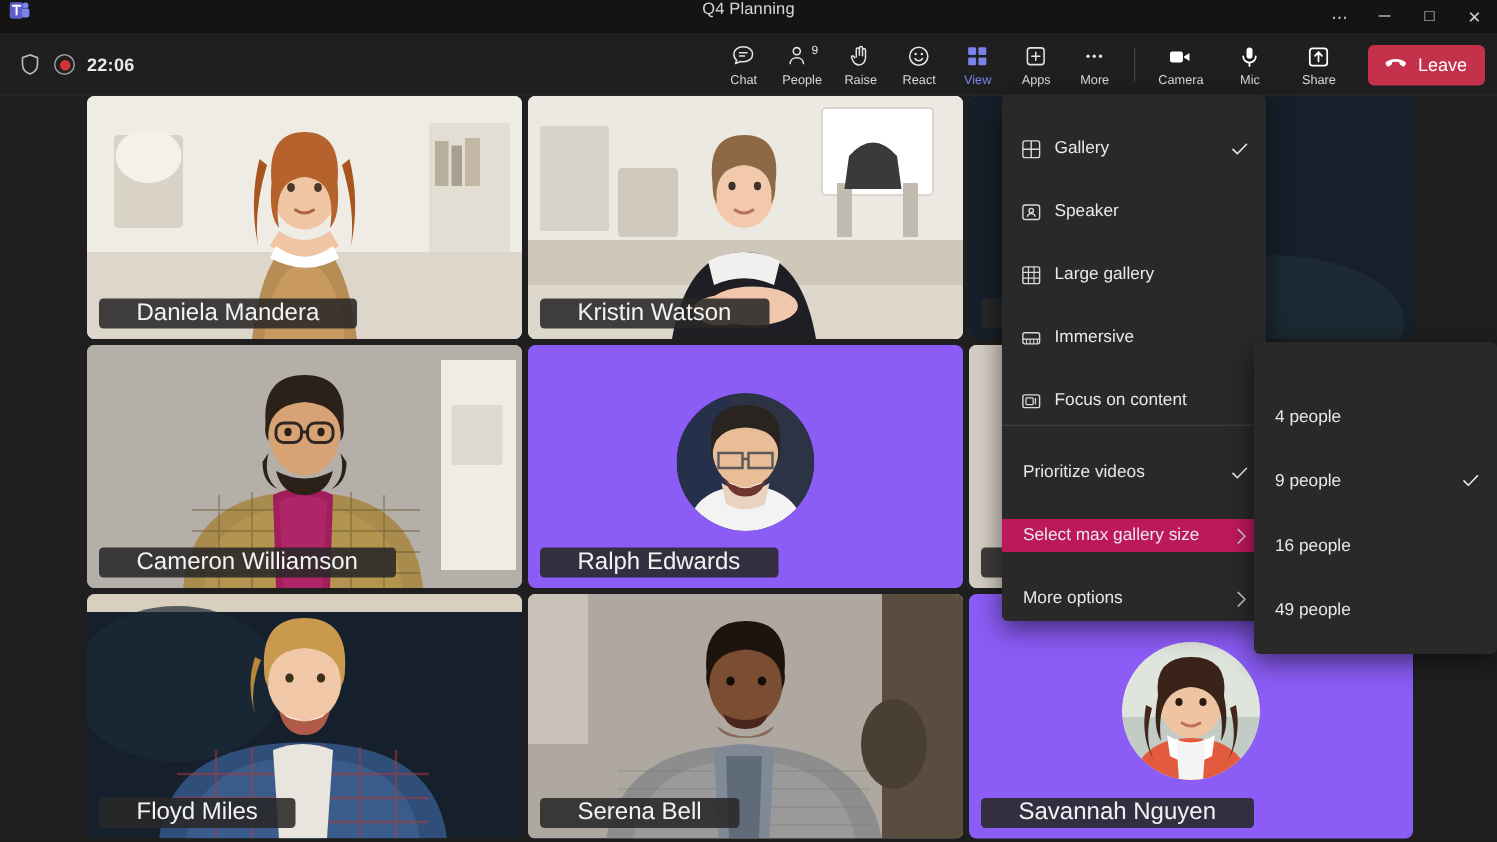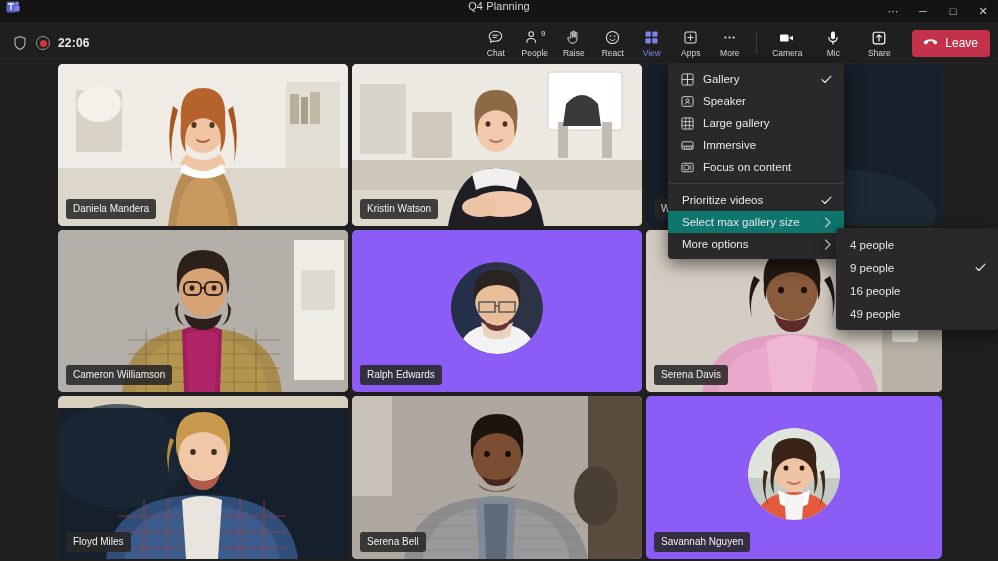--- a/index.html
+++ b/index.html
@@ -71,51 +71,51 @@
     position: absolute; left: 58px; top: 64px; width: 884px; height: 495px;
   }
   .tile {
     position: absolute; border-radius: 5px; overflow: hidden; background: #242424;
   }
   .tile.speaking { outline: 2px solid #7b83eb; outline-offset: -2px; border-radius: 5px; }
   .tile .scene { position: absolute; inset: 0; }
   .name-chip {
     position: absolute; left: 8px; bottom: 7px; max-width: 86%;
     background: rgba(40,40,40,.88); color: #f2f2f2;
-    font-size: 10px; line-height: 12px; padding: 4px 7px; border-radius: 3px;
+    font-size: 16px; line-height: 12px; padding: 4px 25px; border-radius: 3px;
     white-space: nowrap; overflow: hidden; text-overflow: clip;
   }
   .avatar-tile { background: #8b5cf6; }
   .avatar {
     position: absolute; left: 50%; top: 48%; transform: translate(-50%,-50%);
     width: 92px; height: 92px; border-radius: 50%; overflow: hidden;
   }
   .avatar svg { display:block; }
 
   
   .menu {
     position: absolute; left: 668px; top: 63px; width: 176px;
     background: #292929; border-radius: 4px; padding: 5px 0 4px 0;
     box-shadow: 0 5px 18px rgba(0,0,0,.55); z-index: 50;
   }
   .menu-item {
     height: 22px; display: flex; align-items: center; gap: 9px;
-    padding: 0 11px 0 12px; color: #e8e8e8; font-size: 11.5px; position: relative;
-  }
-  .menu-item.hovered { background: #0f766e; }
+    padding: 0 11px 0 12px; color: #e8e8e8; font-size: 11.5px; position: relative; margin-top: 20px;
+  }
+  .menu-item.hovered { background: #be185d; }
   .menu-item .mi-ico { width: 14px; height: 14px; display: flex; align-items:center; justify-content:center; flex:0 0 14px; }
   .menu-item .mi-lbl { flex: 1; white-space: nowrap; }
   .menu-item .mi-check { width: 13px; display:flex; align-items:center; justify-content:center; }
   .menu-item .mi-arrow { width: 10px; display:flex; align-items:center; justify-content:center; color:#c9c9c9; }
   .menu-divider { height: 1px; background: #3d3d3d; margin: 5px 0; }
   .menu-item.plain { padding-left: 14px; }
 
   .submenu {
     position: absolute; left: 836px; top: 228px; width: 162px;
-    background: #292929; border-radius: 4px; padding: 5px 0;
+    background: #292929; border-radius: 4px; padding: 18px 0;
     box-shadow: 0 5px 18px rgba(0,0,0,.55); z-index: 51;
   }
   .submenu .menu-item { padding-left: 14px; height: 23px; }
 
   svg { shape-rendering: geometricPrecision; }
 </style>
 </head>
 <body>
 
 <div class="app">

